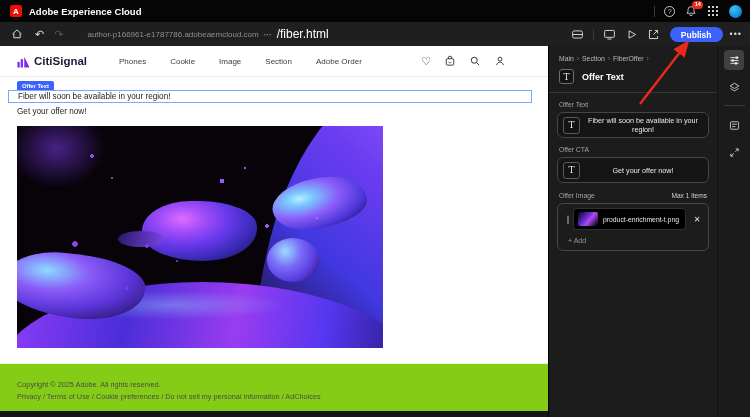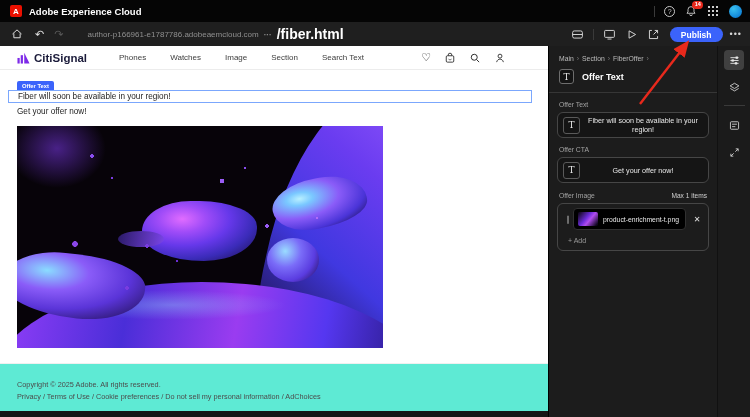--- a/index.html
+++ b/index.html
@@ -29,31 +29,31 @@
   
   .editbar { position:absolute; left:0; top:22px; width:750px; height:24px; background:#1f1f1f;
              display:flex; align-items:center; padding:0 8px 0 11px; }
   .editbar .icon { display:flex; color:#d6d6d6; }
   .glyph-btn { font-size:11px; line-height:1; }
   .undo { color:#e2e2e2; margin-left:12px; }
   .redo { color:#595959; margin-left:10px; }
   .urlwrap { display:flex; align-items:center; margin-left:24px; }
   .url { color:#8f8f8f; font-size:8px; }
   .url-dots { color:#8f8f8f; font-size:8px; font-weight:700; margin:0 5px; }
-  .page-path { color:#fff; font-size:14px; font-weight:700; }
+  .page-path { color:#fff; font-size:12px; font-weight:400; }
   .edit-right { display:flex; align-items:center; margin-left:auto; }
   .edit-right .icon { margin-left:9px; }
   .publish-btn { height:15px; background:#3b63fb; color:#fff; font-size:8.5px; font-weight:700;
                  border:none; border-radius:8px; padding:0 11px; margin:1px 7px 0 10px;
                  display:flex; align-items:center; font-family:"Liberation Sans",sans-serif; }
   .more-h { color:#d6d6d6; font-size:9px; letter-spacing:1px; }
 
   
   .site { position:absolute; left:0; top:46px; width:548px; height:365px; background:#fff; overflow:hidden; }
-  .siteheader { height:24px; display:flex; align-items:center; border-bottom:1px solid #ececec;
+  .siteheader { height:31px; display:flex; align-items:center; border-bottom:1px solid #ececec;
                 padding:0 42px 0 17px; }
   .brand-name { font-size:11.5px; font-weight:800; color:#1b1b3a; margin-left:4px; }
   .sitenav { display:flex; margin-left:23px;padding-left:9px; }
   .sitenav span { font-size:8px; color:#3c3c3c; margin-right:24px; }
   .hicon { margin-left:13px; color:#2c2c2c; display:flex; }
   .heart-g { font-size:11px; line-height:1; color:#2c2c2c; }
   .sel-tag { position:absolute; left:17px; top:35px; background:#3b63fb; color:#fff; font-size:5.8px;
              font-weight:700; padding:2px 5px; border-radius:2px 2px 0 0; }
   .sel-field { position:absolute; left:8px; top:44px; width:524px; height:13px; background:#fff;
                border:1px solid #7ba7fd; display:flex; align-items:center; padding-left:9px;
@@ -90,21 +90,21 @@
       radial-gradient(circle 4px at 205px 55px, #9a5cf5 60%, transparent 61%),
       radial-gradient(circle 2.5px at 228px 42px, #8a4df0 60%, transparent 61%),
       radial-gradient(circle 3px at 130px 120px, #7a3ce0 60%, transparent 61%),
       radial-gradient(circle 2px at 160px 135px, #6a2cd0 60%, transparent 61%),
       radial-gradient(circle 5px at 58px 118px, #8a46e8 55%, transparent 60%),
       radial-gradient(circle 3px at 250px 100px, #9a5cf5 60%, transparent 61%),
       radial-gradient(circle 2px at 300px 92px, #b06cf8 60%, transparent 61%),
       radial-gradient(circle 3px at 110px 162px, #7a3ce0 60%, transparent 61%); }
 
   
-  .sfooter { position:absolute; left:0; right:0; bottom:0; height:48px; background:#5eead4;
+  .sfooter { position:absolute; left:0; right:0; bottom:0; height:48px; background:#84cc16;
              border-top:1px solid #f0f0f0; padding:16px 0 0 17px; }
   .copy { font-size:7.3px; color:#4c4c4c; }
   .flinks { font-size:7.3px; color:#4c4c4c; margin-top:3px; }
 
   
   .panel { position:absolute; left:548px; top:46px; width:169px; height:371px; background:#1c1c1c;
            border-left:1px solid #000; }
   .crumbs { display:flex; align-items:center; padding:9px 10px 0; font-size:6.8px; color:#bcbcbc; }
   .crumbs .chev { color:#787878; margin:0 3px; font-size:7px; }
   .ptitle-row { display:flex; align-items:center; padding:7px 10px 0; }
@@ -218,24 +218,24 @@
   <div class="site">
     <div class="siteheader">
       <svg width="13" height="13" viewBox="0 0 14 14">
         <rect x="0.5" y="7.5" width="2.4" height="6" fill="#7d2ae8"></rect>
         <rect x="4" y="4.5" width="2.4" height="9" fill="#7d2ae8"></rect>
         <path d="M7.8 13.5V2l5.7 11.5z" fill="#7d2ae8"></path>
       </svg>
       <span class="brand-name">CitiSignal</span>
       <span class="sitenav">
         <span>Phones</span>
-        <span>Watches</span>
+        <span>Cookie</span>
         <span>Image</span>
         <span>Section</span>
-        <span>Search Text</span>
+        <span>Adobe Order</span>
       </span>
       <span class="top-spacer"></span>
       <span class="hicon heart-g">♡</span>
       <span class="hicon">
         <svg width="12" height="12" viewBox="0 0 16 16">
           <rect x="3" y="5" width="10" height="8.5" rx="1.5" fill="none" stroke="#2c2c2c" stroke-width="1.2"></rect>
           <path d="M5.6 5V4a2.4 2.4 0 0 1 4.8 0v1" fill="none" stroke="#2c2c2c" stroke-width="1.2"></path>
           <path d="M6 9.5c1.2 1.2 2.8 1.2 4 0" fill="none" stroke="#2c2c2c" stroke-width="1"></path>
         </svg>
       </span>

